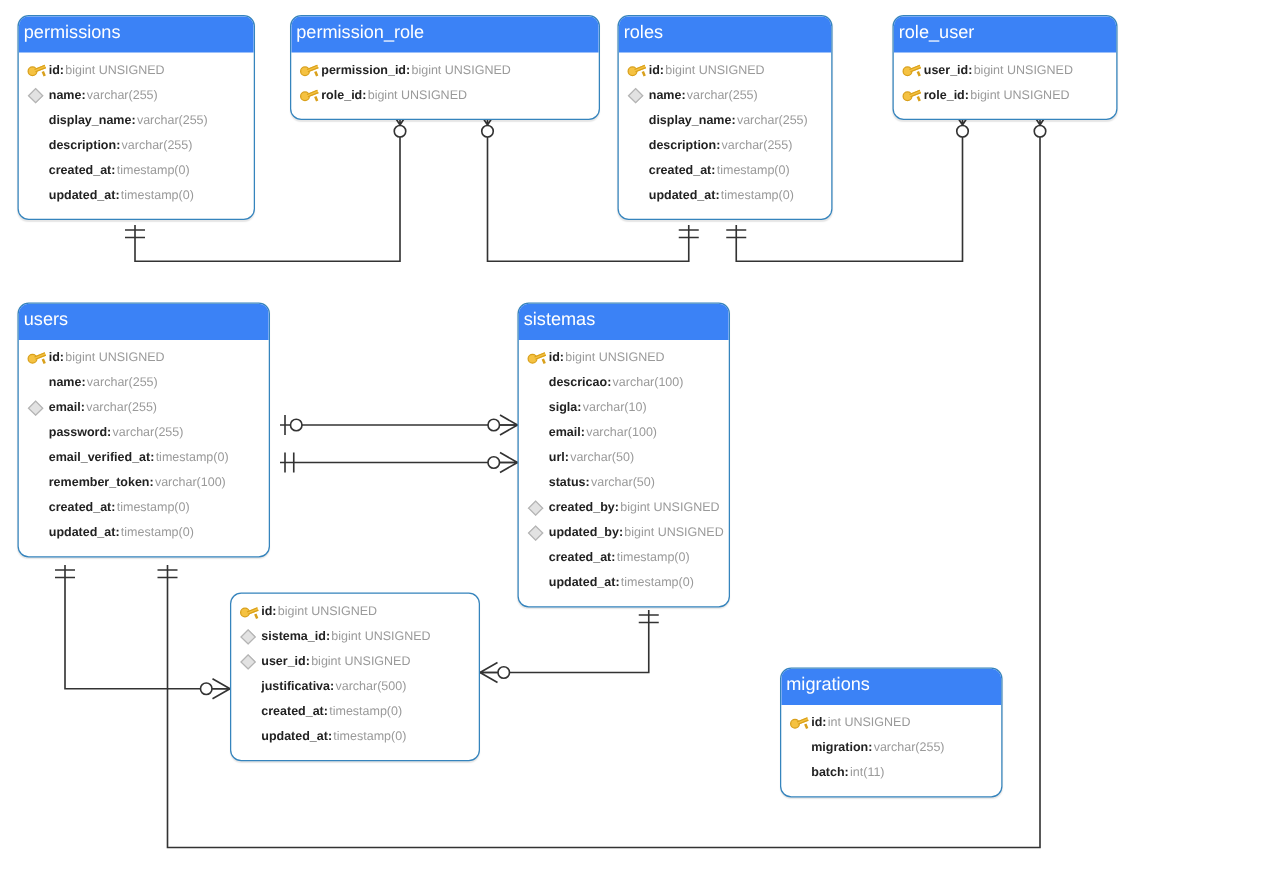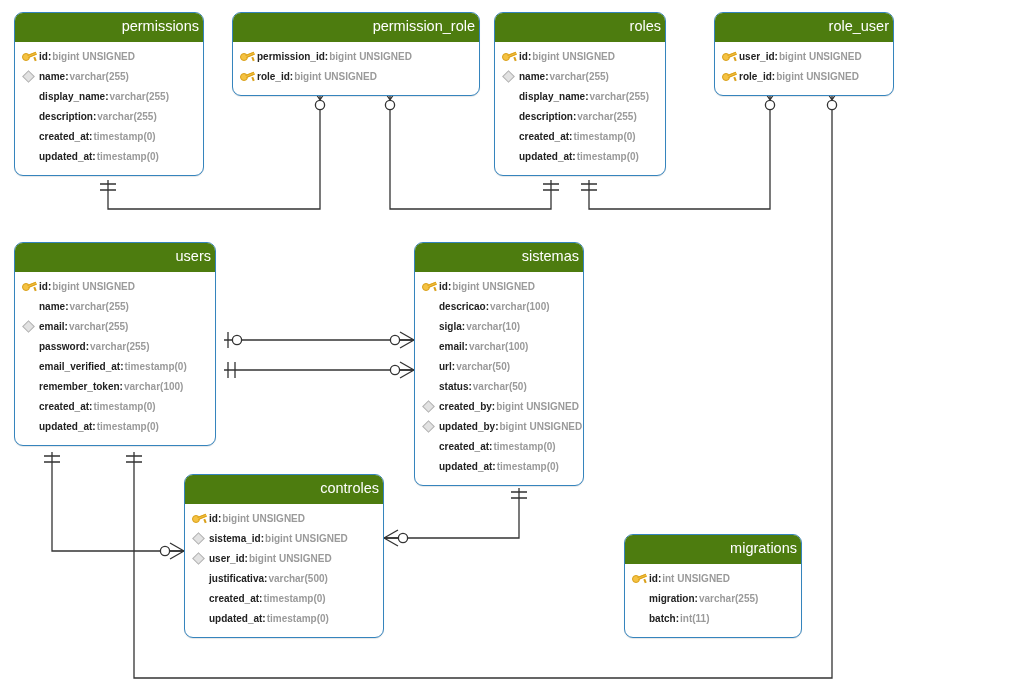--- a/index.html
+++ b/index.html
@@ -4,28 +4,28 @@
 <style>
   html,body{margin:0;padding:0;background:#ffffff;}
   body{width:1024px;height:697px;position:relative;overflow:hidden;
        font-family:"Liberation Sans",sans-serif;-webkit-font-smoothing:antialiased;}
   #canvas{position:absolute;left:0;top:0;width:1024px;height:697px;}
   #lines{position:absolute;left:0;top:0;width:1024px;height:697px;pointer-events:none;}
 
   .entity{position:absolute;background:#ffffff;border:1px solid #3584bd;
           border-radius:9px;box-sizing:border-box;overflow:hidden;
           box-shadow:0 1px 1px rgba(0,0,0,0.10);}
-  .entity-header{background:#4d7c0f;color:#ffffff;font-size:14.5px;
-          text-align:right;padding:6px 4px 7px 4px;line-height:1.1;}
+  .entity-header{background:#3b82f6;color:#ffffff;font-size:14.5px;
+          text-align:left;padding:6px 4px 7px 4px;line-height:1.1;}
   .entity-body{padding:5px 0 8px 0;}
   .field{display:flex;align-items:flex-start;height:20px;padding:0 8px 0 7px;
          font-size:10px;white-space:nowrap;line-height:20px;}
   .fmark{width:17px;min-width:17px;height:20px;position:relative;}
   .fname{color:#222222;font-weight:bold;}
-  .ftype{color:#9a9a9a;padding-left:1px;font-weight:bold;}
+  .ftype{color:#9a9a9a;padding-left:1px;}
   .fname::after{content:":";color:#222222;}
 
   
   .ico-key{position:absolute;left:0px;top:3px;width:15px;height:14px;}
   .ico-key .kring{position:absolute;left:0;top:3px;width:8px;height:8px;
       border-radius:50%;background:#f5c242;border:1.4px solid #d9a01b;box-sizing:border-box;}
   .ico-key .kbar{position:absolute;left:6px;top:5.5px;width:9px;height:3.2px;
       background:#f5c242;border-top:1px solid #d9a01b;border-bottom:1px solid #d9a01b;
       box-sizing:border-box;transform:rotate(-22deg);transform-origin:left center;}
   .ico-key .ktooth{position:absolute;left:12px;top:7.5px;width:2px;height:4px;background:#d9a01b;
@@ -371,21 +371,20 @@
             <span class="ftype">timestamp(0)</span>
           </div>
           <div class="field">
             <span class="fmark"></span>
             <span class="fname">updated_at</span>
             <span class="ftype">timestamp(0)</span>
           </div>
         </div>
       </div>
       <div class="entity" style="left: 184px; top: 474px; width: 200px;">
-        <div class="entity-header">controles</div>
         <div class="entity-body">
           <div class="field">
             <span class="fmark">
               <span class="ico-key">
                 <span class="kring"></span>
                 <span class="kbar"></span>
                 <span class="ktooth"></span>
               </span>
             </span>
             <span class="fname">id</span>

